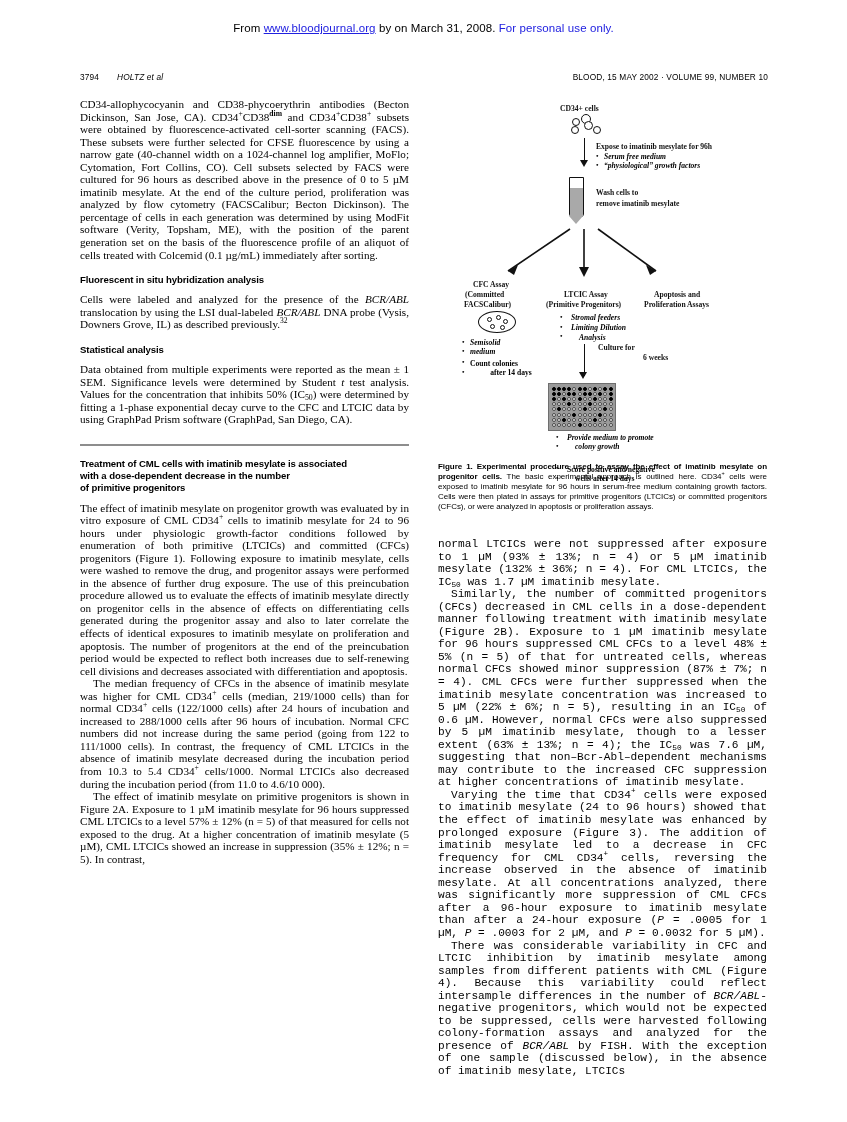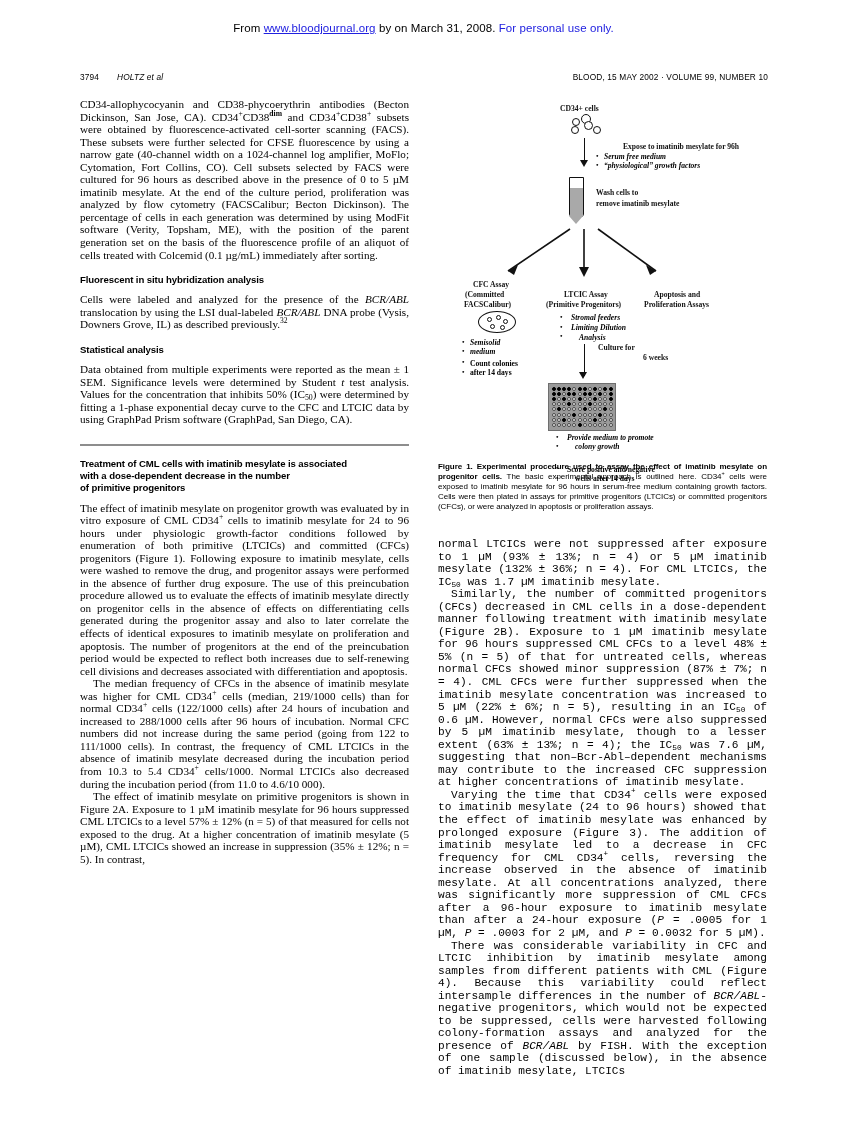--- a/index.html
+++ b/index.html
@@ -261,21 +261,21 @@
 
       <div class="cell" style="left:134px; top:20px; width:6px; height:6px;"></div>
       <div class="cell" style="left:143px; top:16px; width:8px; height:8px;"></div>
       <div class="cell" style="left:146px; top:23px; width:7px; height:7px;"></div>
       <div class="cell" style="left:133px; top:28px; width:6px; height:6px;"></div>
       <div class="cell" style="left:155px; top:28px; width:6px; height:6px;"></div>
 
       <div class="arrow-v" style="left:146px; top:40px; height:24px;"></div>
       <div class="arrow-head-d" style="left:142px; top:62px;"></div>
 
-      <div class="fg" style="left:158px; top:44px;margin-left:27px;">Expose to imatinib mesylate for 96h</div>
+      <div class="fg" style="left:158px; top:44px;">Expose to imatinib mesylate for 96h</div>
       <div class="bl-item it" style="position:absolute; left:158px; top:54px; width:170px;">Serum free medium</div>
       <div class="bl-item it" style="position:absolute; left:158px; top:63px; width:180px;">“physiological” growth factors</div>
 
       <div class="tube" style="left:131px; top:79px;">
         <div class="tube-fill"></div>
       </div>
       <div class="tube-tip" style="left:131px; top:118px;"></div>
 
       <div class="fg" style="left:158px; top:90px;">Wash cells to</div>
       <div class="fg" style="left:158px; top:101px;">remove imatinib mesylate</div>
@@ -298,21 +298,21 @@
         <div class="colony" style="left:17px; top:3px;"></div>
         <div class="colony" style="left:24px; top:7px;"></div>
         <div class="colony" style="left:11px; top:12px;"></div>
         <div class="colony" style="left:21px; top:13px;"></div>
       </div>
 
       <div class="bullet-list" style="left:24px; top:240px; width:90px;">
         <div class="bl-item it">Semisolid</div>
         <div style="padding-left:8px;" class="bl-item it">medium</div>
         <div class="bl-item" style="margin-top:2px;">Count colonies</div>
-        <div style="padding-left:8px;" class="bl-item">after 14 days</div>
+        <div style="padding-left:8px;text-align:center;" class="bl-item">after 14 days</div>
       </div>
 
       <div class="fg" style="left:126px; top:192px;">LTCIC Assay</div>
       <div class="fg" style="left:108px; top:202px;">(Primitive Progenitors)</div>
 
       <div class="bullet-list" style="left:122px; top:215px; width:105px;">
         <div class="bl-item it" style="padding-left:11px;">Stromal feeders</div>
         <div class="bl-item it" style="padding-left:11px; margin-top:1px;">Limiting Dilution</div>
         <div class="bl-item it" style="padding-left:19px;">Analysis</div>
       </div>

